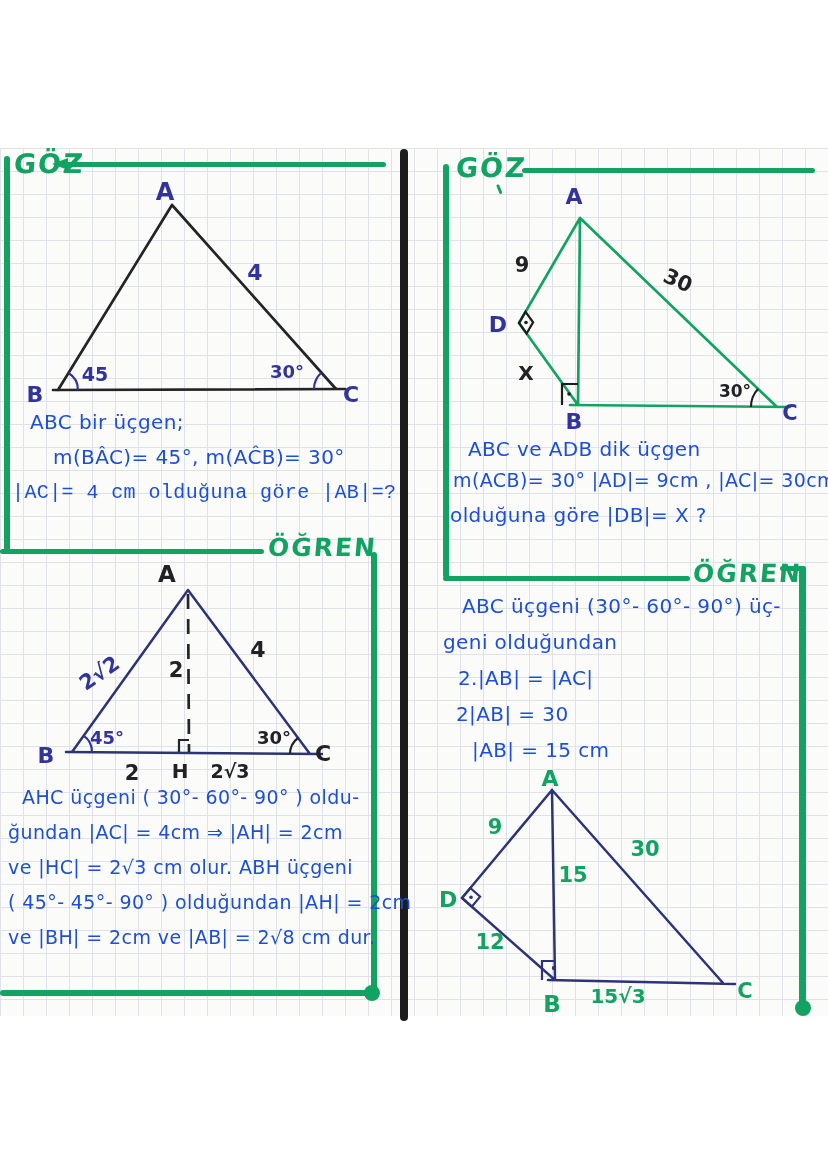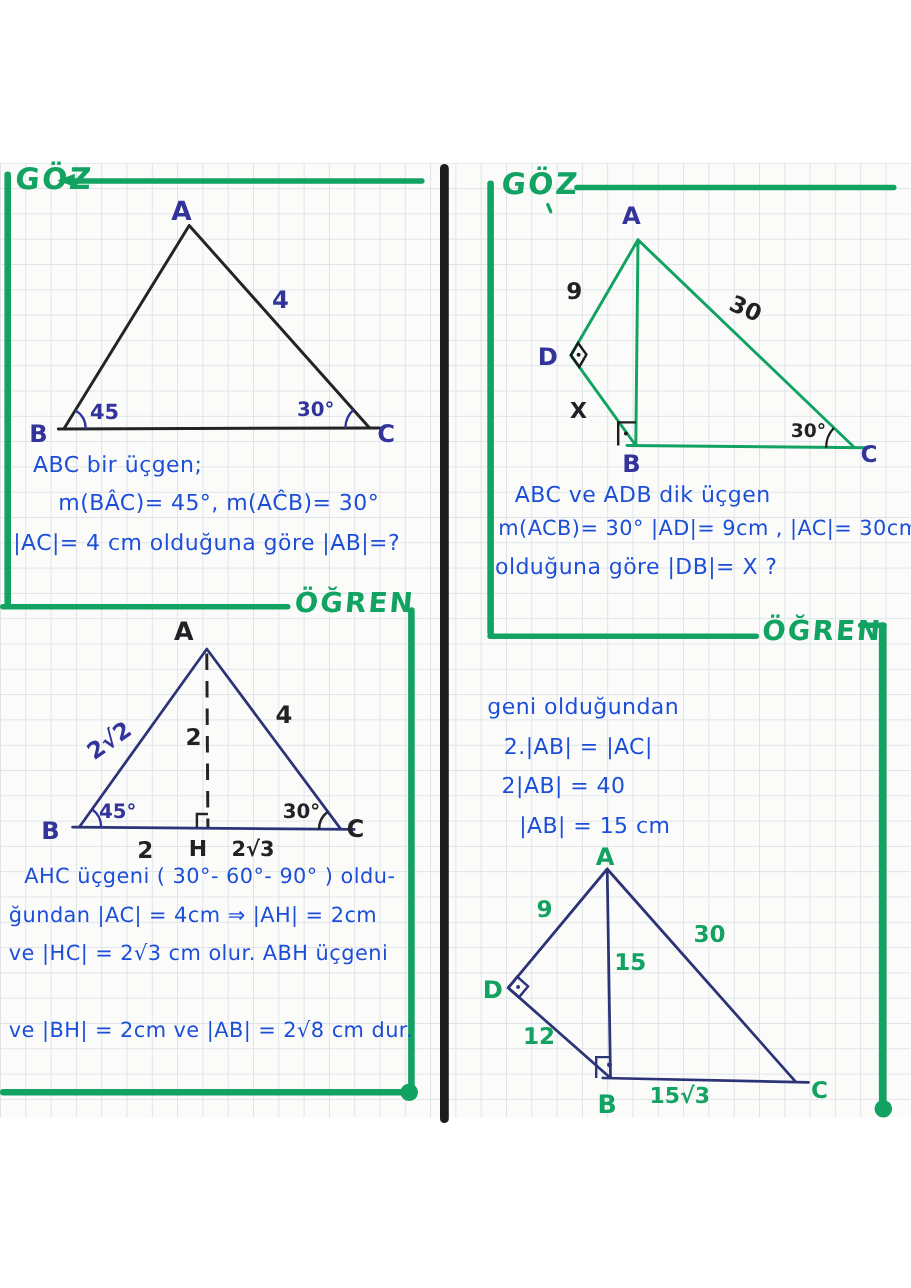--- a/index.html
+++ b/index.html
@@ -43,21 +43,21 @@
     <text class="t-blue" x="150" y="22" font-size="24" text-anchor="middle">A</text>
     <text class="t-blue" x="240" y="102" font-size="22" text-anchor="middle">4</text>
     <text class="t-blue" x="80" y="203" font-size="19" text-anchor="middle">45</text>
     <text class="t-blue" x="272" y="200" font-size="18" text-anchor="middle">30°</text>
     <text class="t-blue" x="20" y="224" font-size="22" text-anchor="middle">B</text>
     <text class="t-blue" x="336" y="224" font-size="22" text-anchor="middle">C</text>
   </svg>
 
   <div class="hw" style="left:30px;top:410px;">ABC bir üçgen;</div>
   <div class="hw" style="left:25px;top:445px;margin-left:28px;">m(BÂC)= 45°,  m(AĈB)= 30°</div>
-  <div class="hw" style="left:12px;top:481px;">|AC|= 4 cm  olduğuna  göre  |AB|=?</div>
+  <div class="hw" style="left:12px;top:481px;font-family:Liberation Mono, monospace;">|AC|= 4 cm  olduğuna  göre  |AB|=?</div>
 
   <div class="gline-h" style="left:0px;top:549px;width:264px;"></div>
   <div class="ghead" style="left:268px;top:533px;font-size:25px;">ÖĞREN</div>
   <div class="gline-v" style="left:371px;top:552px;height:441px;"></div>
   <div class="gline-h" style="left:0px;top:990px;width:376px;height:6px;"></div>
   <div class="gblob" style="left:364px;top:985px;"></div>
 
   <svg style="left:30px;top:562px;" width="335" height="228" viewBox="0 0 335 228">
     <path d="M158 28 L42 190 M158 28 L280 192 M36 190 L292 192" stroke="#2c3377" stroke-width="2.5" fill="none" stroke-linecap="round"></path>
     <path d="M158 32 L159 190" stroke="#242428" stroke-width="2.7" fill="none" stroke-dasharray="15 10"></path>
@@ -73,20 +73,21 @@
     <text class="t-blue" x="16" y="201" font-size="22" text-anchor="middle">B</text>
     <text class="t-ink" x="293" y="199" font-size="22" text-anchor="middle">C</text>
     <text class="t-ink" x="150" y="216" font-size="20" text-anchor="middle">H</text>
     <text class="t-ink" x="102" y="218" font-size="21" text-anchor="middle">2</text>
     <text class="t-ink" x="200" y="216" font-size="19" text-anchor="middle">2√3</text>
   </svg>
 
   <div class="hw" style="left:22px;top:786px;font-size:19px;">AHC üçgeni ( 30°- 60°- 90° ) oldu-</div>
   <div class="hw" style="left:8px;top:821px;font-size:19px;">ğundan |AC| = 4cm ⇒ |AH| = 2cm</div>
   <div class="hw" style="left:8px;top:856px;font-size:19px;">ve |HC| = 2√3 cm olur. ABH üçgeni</div>
+  <div class="hw" style="left:8px;top:891px;font-size:19px;">( 45°- 45°- 90° )  olduğundan |AH| = 2cm</div>
   <div class="hw" style="left:8px;top:926px;font-size:19px;">ve |BH| = 2cm  ve |AB| = 2√8 cm dur.</div>
 
   <div class="gline-v" style="left:443px;top:164px;height:414px;"></div>
   <div class="ghead" style="left:456px;top:152px;">GÖZ</div>
   <div class="gline-h" style="left:522px;top:168px;width:293px;"></div>
 
   <svg style="left:450px;top:182px;" width="350" height="250" viewBox="0 0 350 250">
     <path d="M48 4 L53 16" stroke="#12a262" stroke-width="3" stroke-linecap="round" stroke-dasharray="7 6" fill="none"></path>
     <path d="M130 36 L69 141 M69 141 L128 223 M130 36 L128 223 M130 36 L327 225 M120 223 L340 225" stroke="#12a262" stroke-width="2.7" fill="none" stroke-linecap="round"></path>
     <path d="M69 141 L75.5 129.8 L83.1 140.4 L76.6 151.6 Z" stroke="#1c1c1e" stroke-width="2.2" fill="none"></path>
@@ -107,23 +108,24 @@
   <div class="hw" style="left:468px;top:437px;">ABC ve ADB dik  üçgen</div>
   <div class="hw" style="left:453px;top:469px;font-size:19px;">m(ACB)= 30°  |AD|= 9cm , |AC|= 30cm</div>
   <div class="hw" style="left:450px;top:503px;">olduğuna göre |DB|= X ?</div>
 
   <div class="gline-h" style="left:443px;top:576px;width:247px;"></div>
   <div class="ghead" style="left:693px;top:559px;font-size:25px;">ÖĞREN</div>
   <div class="gline-h" style="left:780px;top:566px;width:26px;"></div>
   <div class="gline-v" style="left:799px;top:566px;width:7px;height:448px;"></div>
   <div class="gblob" style="left:795px;top:1000px;"></div>
 
+  <div class="hw" style="left:462px;top:594px;">ABC üçgeni (30°- 60°- 90°) üç-</div>
   <div class="hw" style="left:443px;top:630px;">geni olduğundan</div>
   <div class="hw" style="left:458px;top:666px;">2.|AB| = |AC|</div>
-  <div class="hw" style="left:456px;top:702px;">2|AB| = 40</div>
+  <div class="hw" style="left:456px;top:702px;">2|AB| = 30</div>
   <div class="hw" style="left:472px;top:738px;">|AB| = 15 cm</div>
 
   <svg style="left:440px;top:772px;" width="362" height="246" viewBox="0 0 362 246">
     <path d="M112 18 L22 126 M22 126 L115 208 M112 18 L115 208 M112 18 L283 211 M108 208 L295 212" stroke="#2c3377" stroke-width="2.5" fill="none" stroke-linecap="round"></path>
     <path d="M22 126 L30.3 116 L40.1 124.6 L31.8 134.6 Z" stroke="#2c3377" stroke-width="2.2" fill="none"></path>
     <circle cx="31" cy="125.3" r="1.8" fill="#2c3377"></circle>
     <path d="M102 208 L102 189 L115 189" stroke="#2c3377" stroke-width="2.2" fill="none"></path>
     <circle cx="114" cy="196" r="2.2" fill="#2c3377"></circle>
     <text class="t-green" x="110" y="14" font-size="22" text-anchor="middle">A</text>
     <text class="t-green" x="55" y="62" font-size="21" text-anchor="middle">9</text>

